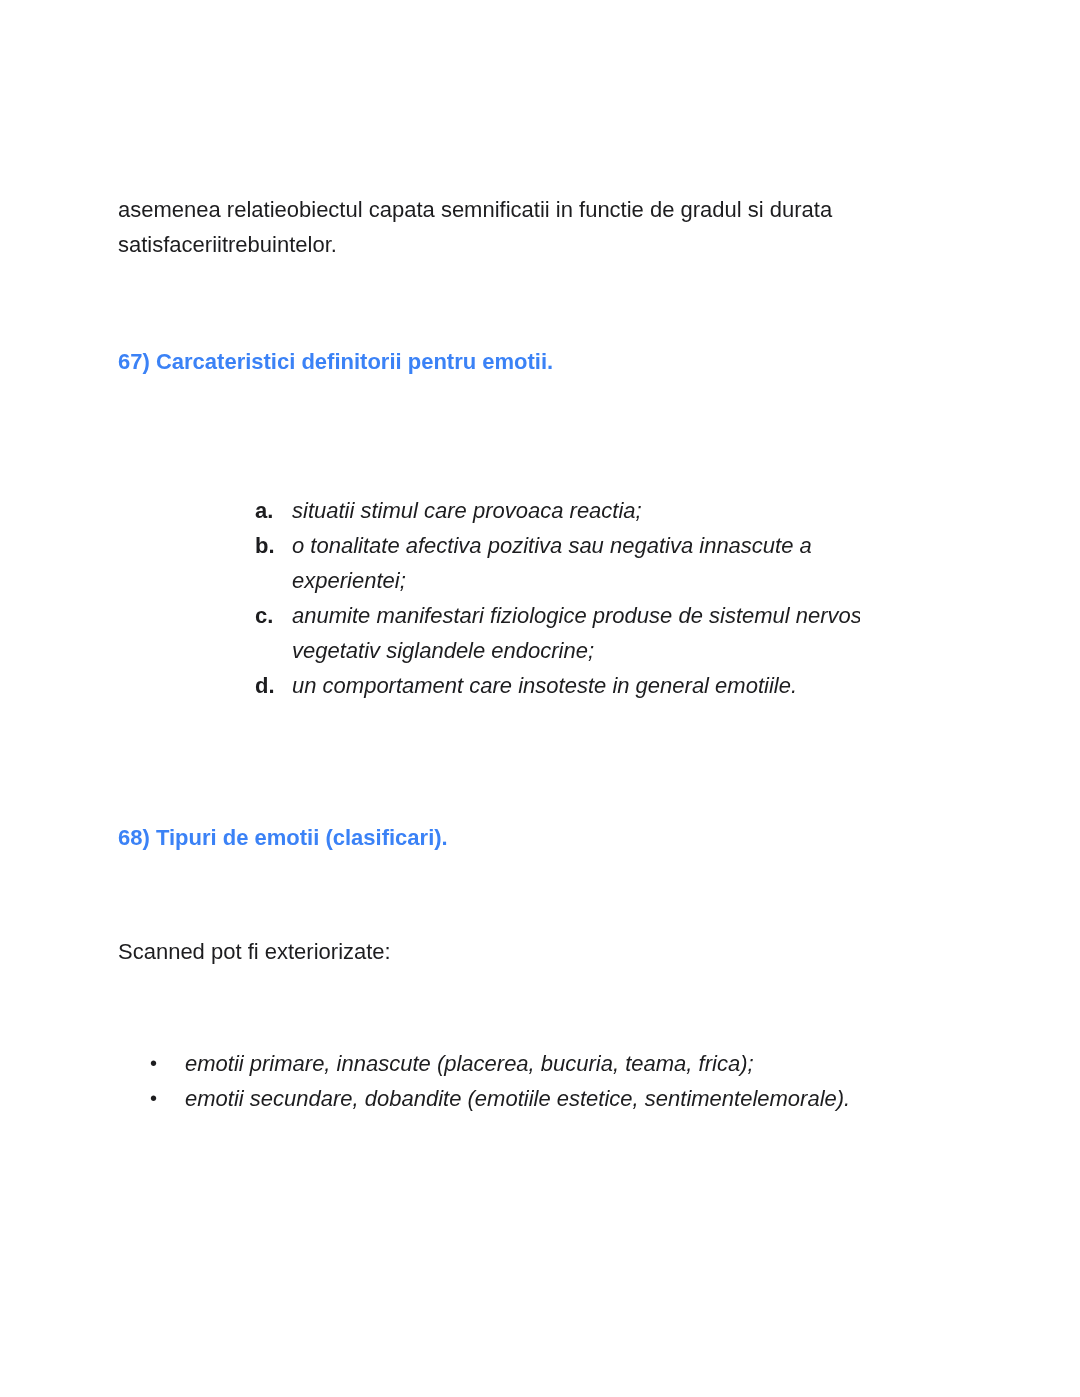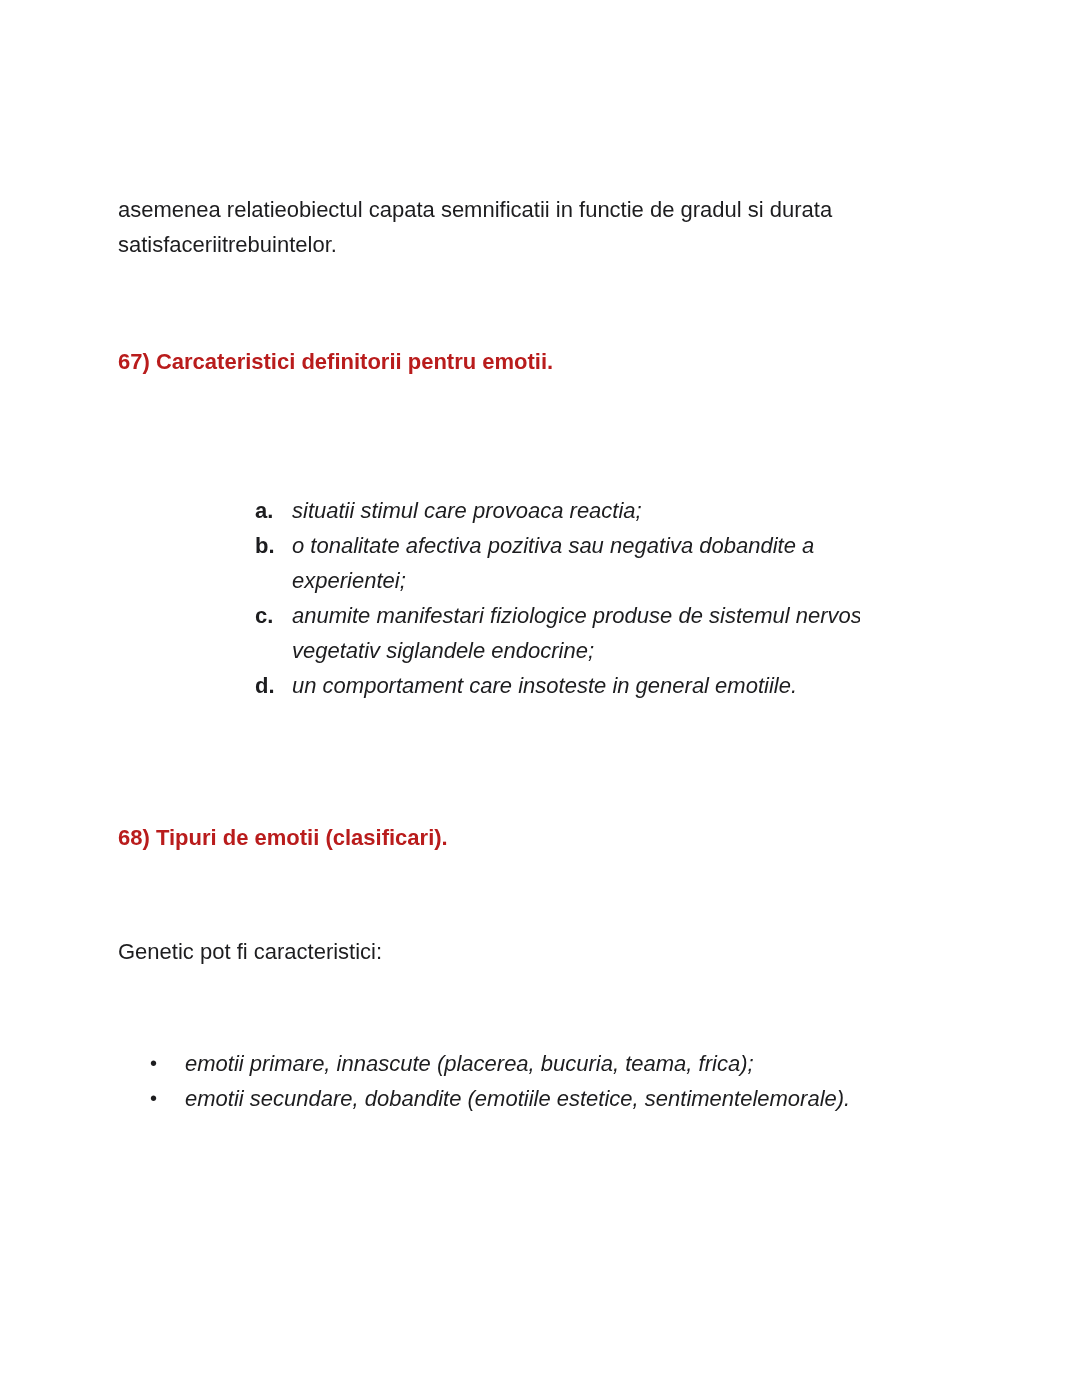--- a/index.html
+++ b/index.html
@@ -22,21 +22,21 @@
     font-size: 22px;
     line-height: 35px;
     color: #1d1d1f;
     white-space: pre-line;
   }
   .doc p, .doc ul, .doc ol, .doc .alpha-item { margin: 0 0 7px 0; padding: 0; }
   .doc h2 {
     font-size: 22px;
     line-height: 35px;
     font-weight: bold;
-    color: #b91c1c;
+    color: #3b82f6;
     margin: 5px 0 9px 0;
   }
   .lead-indent { padding-left: 24px; }
   .letter-list, .bullet-list { list-style: none; }
   .letter-list li { display: flex; margin-left: 137px; }
   .letter-list .marker { flex: none; width: 37px; font-weight: bold; }
   .bullet-list li { display: flex; margin-left: 32px; }
   .bullet-list .marker { flex: none; width: 35px; font-size: 20px; }
   .item-text { flex: 1; font-style: italic; }
 
@@ -84,28 +84,28 @@
 
 <div class="page">
   <div class="doc">
 
     <p>asemenea relatieobiectul capata semnificatii in functie de gradul si durata
 satisfaceriitrebuintelor.</p>
 
     <h2>67) Carcateristici definitorii pentru emotii.</h2>
 
 
-    <ol class="letter-list"><li><span class="marker">a.</span><span class="item-text">situatii stimul care provoaca reactia;</span></li><li><span class="marker">b.</span><span class="item-text">o tonalitate afectiva pozitiva sau negativa dobandite a
+    <ol class="letter-list"><li><span class="marker">a.</span><span class="item-text">situatii stimul care provoaca reactia;</span></li><li><span class="marker">b.</span><span class="item-text">o tonalitate afectiva pozitiva sau negativa innascute a
 experientei;</span></li><li><span class="marker">c.</span><span class="item-text">anumite manifestari fiziologice produse de sistemul nervos
 vegetativ siglandele endocrine;</span></li><li><span class="marker">d.</span><span class="item-text">un comportament care insoteste in general emotiile.</span></li></ol>
 
 
     <h2>68) Tipuri de emotii (clasificari).</h2>
 
-    <p>Genetic pot fi caracteristici:</p>
+    <p>Scanned pot fi exteriorizate:</p>
 
     <ul class="bullet-list"><li><span class="marker">•</span><span class="item-text">emotii primare, innascute (placerea, bucuria, teama, frica);</span></li><li><span class="marker">•</span><span class="item-text">emotii secundare, dobandite (emotiile estetice, sentimentelemorale).</span></li></ul>
 
     
 
     
 
     
 
     

